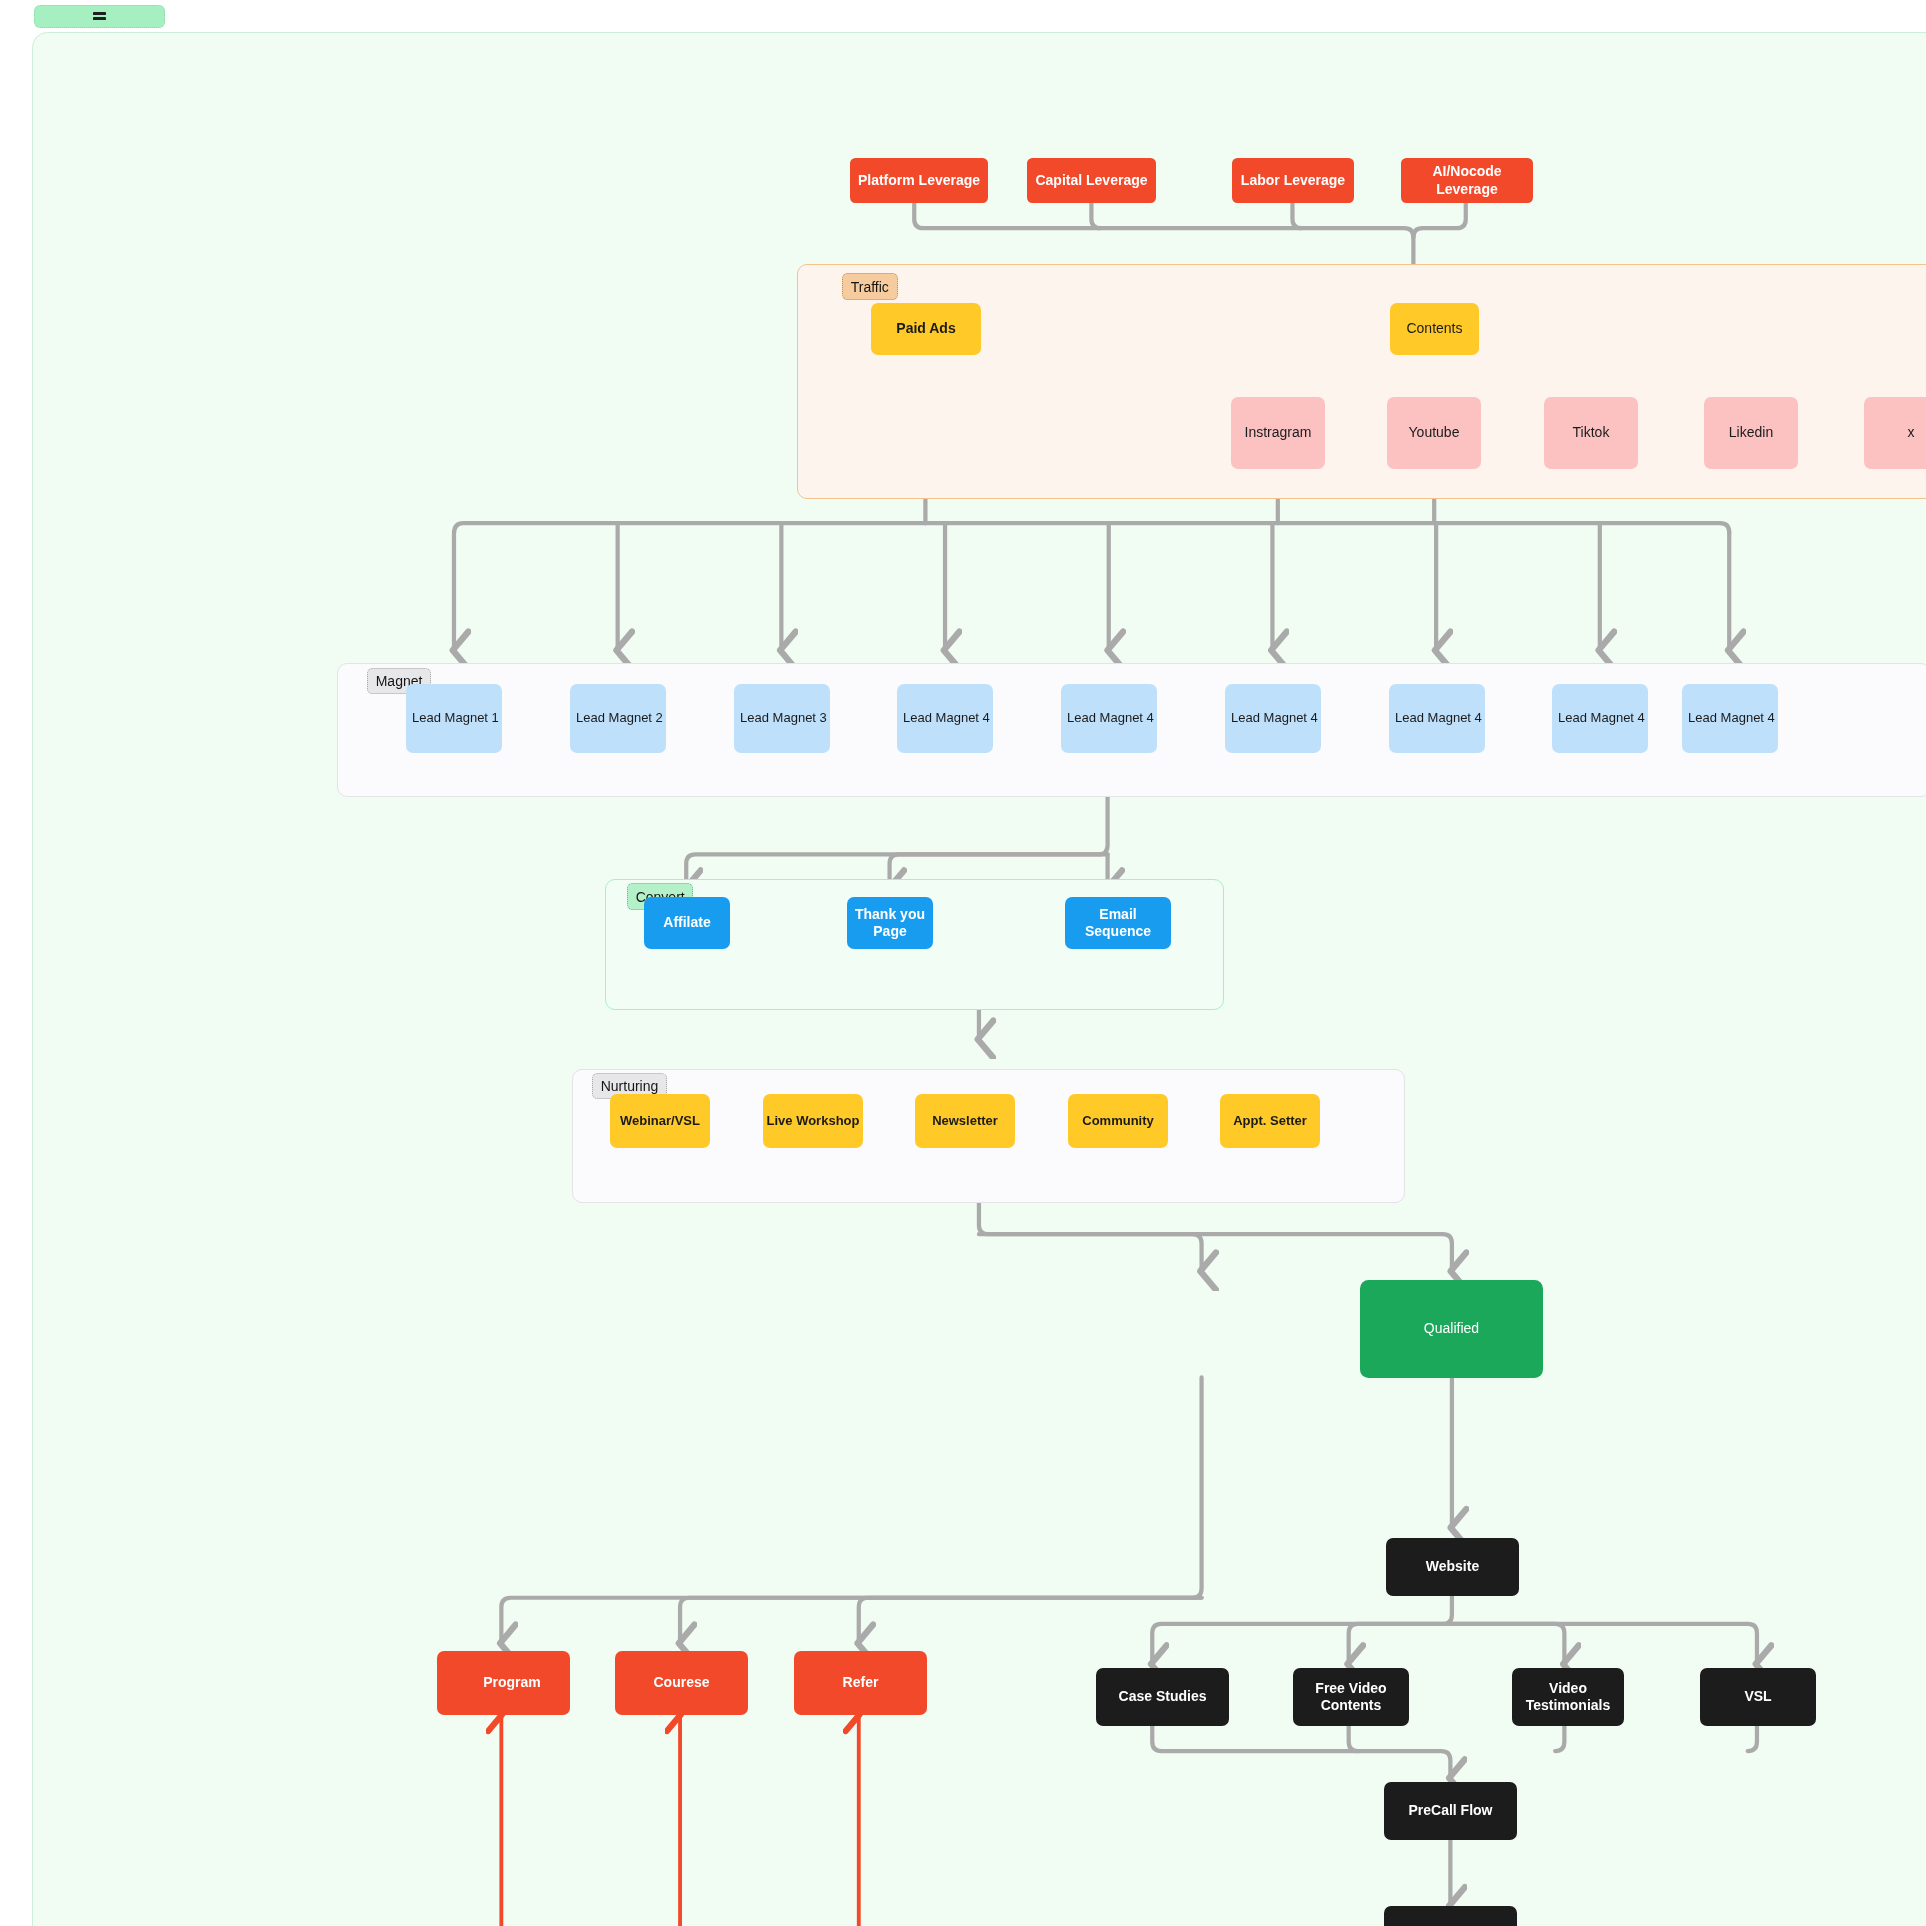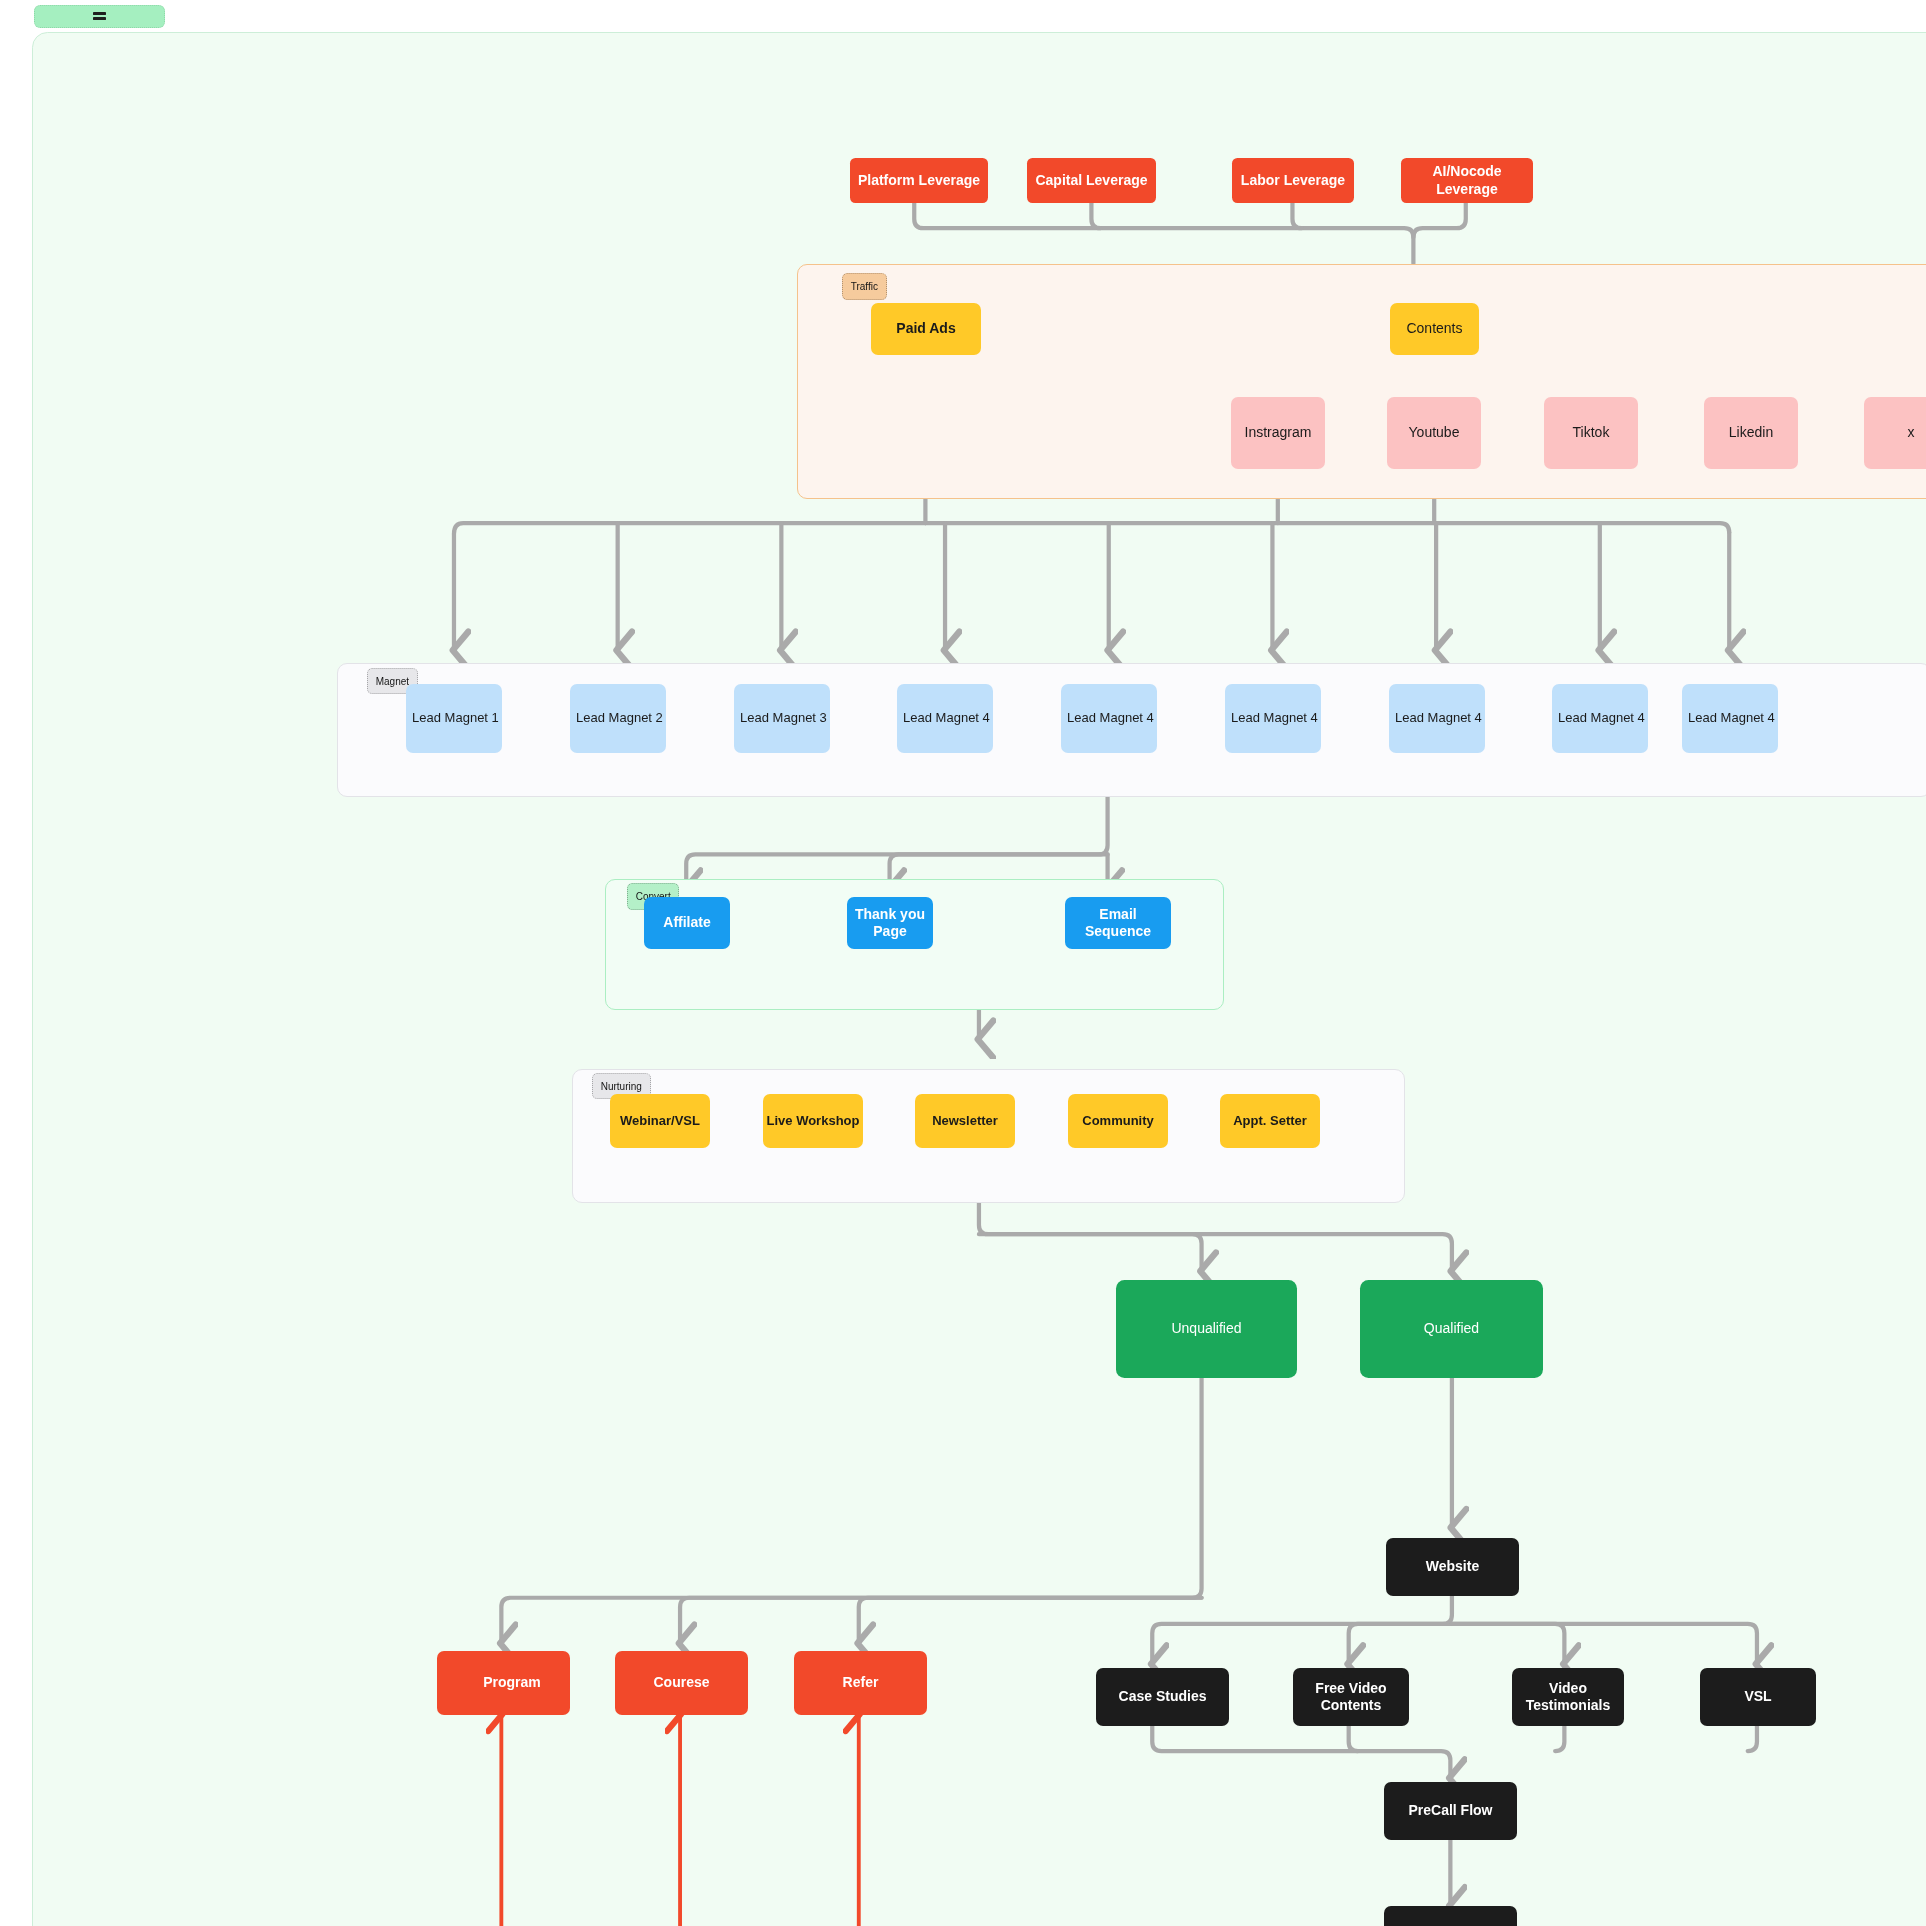--- a/index.html
+++ b/index.html
@@ -37,21 +37,21 @@
   .n-blue{background:#189cf0;color:#ffffff;}
   .n-green{background:#1ba85a;color:#ffffff;font-weight:normal;}
   .n-dark{background:#1c1c1c;color:#ffffff;}
 
   
   .group{position:absolute;box-sizing:border-box;border-radius:10px;z-index:1;}
   .group-label{
     position:absolute;box-sizing:border-box;
     border-radius:5.4px;border:0.8px dotted rgba(0,0,0,.28);
     display:flex;align-items:center;justify-content:flex-end;
-    font-size:10px;color:#151515;padding:1.5px 7.7px;z-index:4;white-space:nowrap;
+    font-size:14px;color:#151515;padding:1.5px 7.7px;z-index:4;white-space:nowrap;
   }
   #grp-traffic{background:#fdf4ee;border:1.2px solid #f5c28b;}
   #lbl-traffic{background:#f6cb9d;}
   #grp-magnet{background:#fbfbfd;border:1.2px solid #e3e3e8;}
   #lbl-magnet{background:#e7e7ea;}
   #grp-convert{background:#f2fdf5;border:1.2px solid #abeec2;}
   #lbl-convert{background:#b4f0c8;}
   #grp-nurturing{background:#fbfbfd;border:1.2px solid #e3e3e8;}
   #lbl-nurturing{background:#e7e7ea;}
 </style>
@@ -253,23 +253,20 @@
     <div class="node n-yellow" style="left:882px;top:1061px;width:100px;height:54px;font-size:13px;">
       <span>Newsletter</span>
     </div>
     <div class="node n-yellow" style="left:1035px;top:1061px;width:100px;height:54px;font-size:13px;">
       <span>Community</span>
     </div>
     <div class="node n-yellow" style="left:1187px;top:1061px;width:100px;height:54px;font-size:13px;">
       <span>Appt. Setter</span>
     </div>
 
-    <div class="node n-green" style="left:1083px;top:1247px;width:181px;height:98px;font-size:14px;border-radius:8.5px;">
-      <span>Unqualified</span>
-    </div>
     <div class="node n-green" style="left:1327px;top:1247px;width:183px;height:98px;font-size:14px;border-radius:8.5px;">
       <span>Qualified</span>
     </div>
 
     <div class="node n-dark" style="left:1353px;top:1505px;width:133px;height:58px;font-size:14px;">
       <span>Website</span>
     </div>
 
     <div class="node n-dark" style="left:1063px;top:1635px;width:133px;height:58px;font-size:14px;">
       <span>Case Studies</span>

